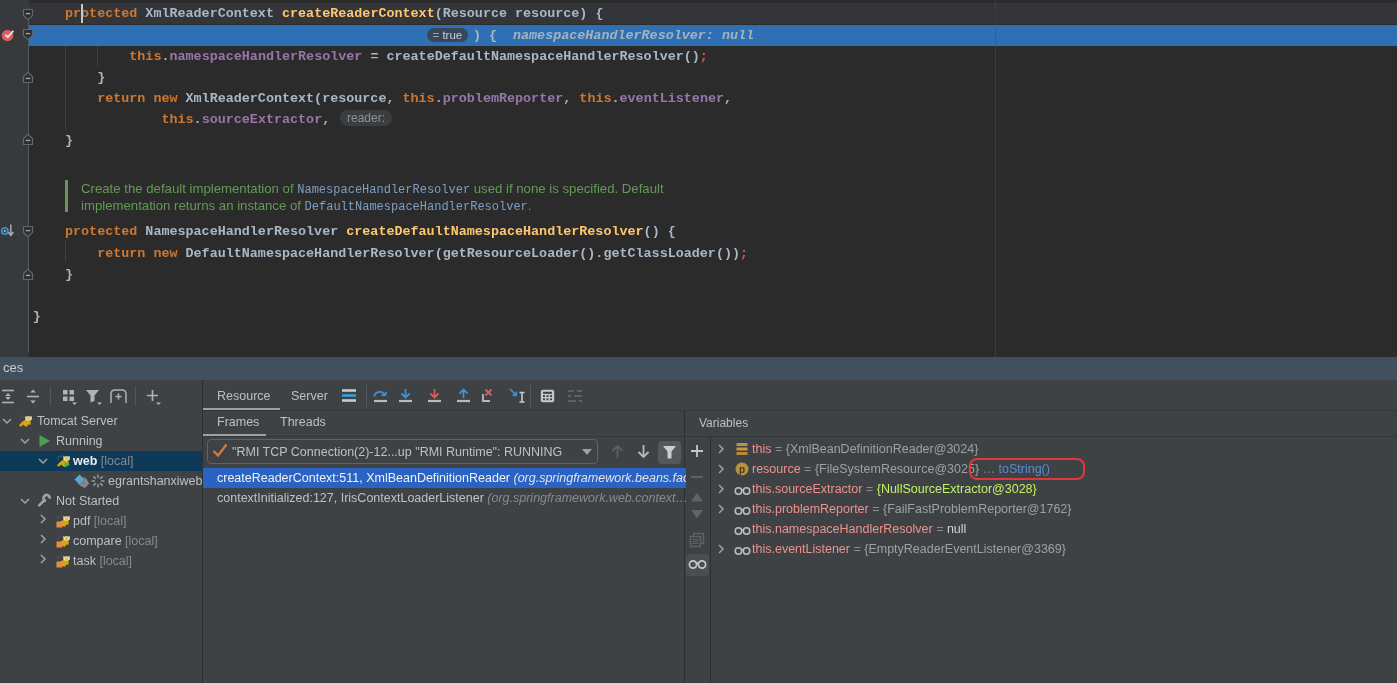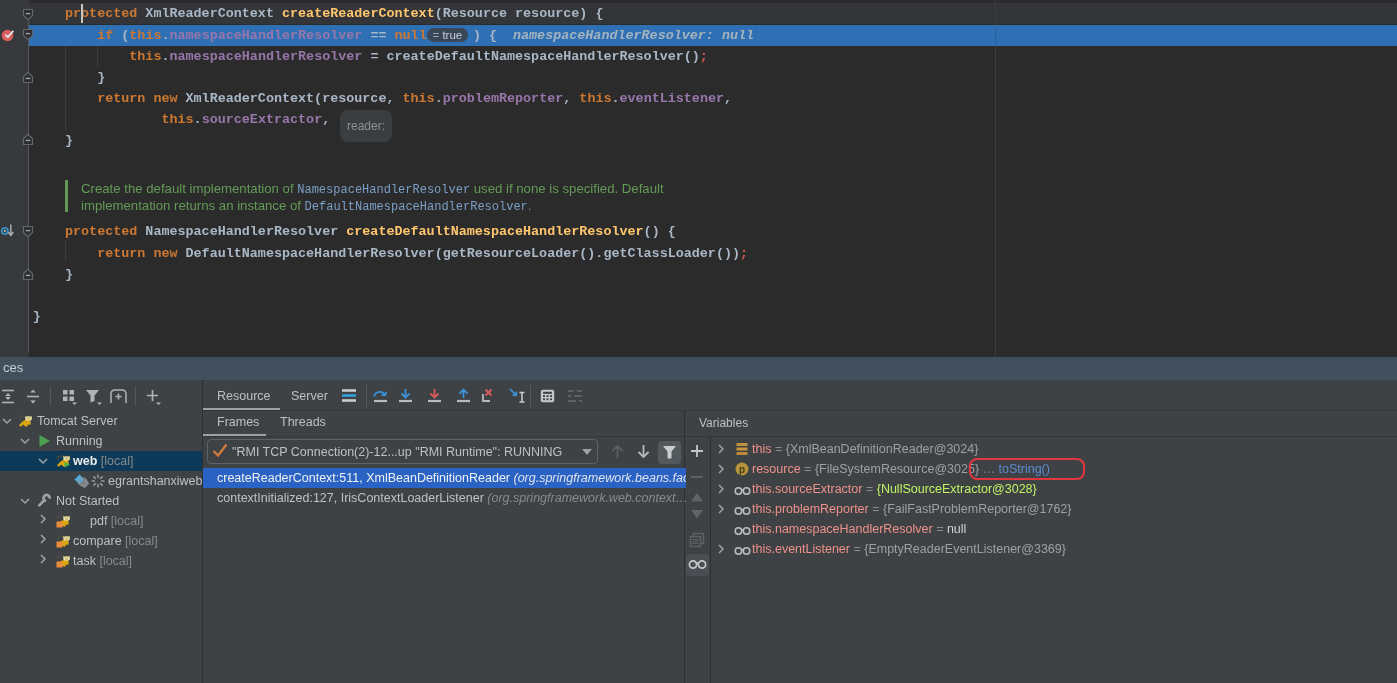--- a/index.html
+++ b/index.html
@@ -23,29 +23,28 @@
   <div class="abs" style="left:995px;top:0;width:1px;height:358px;background:#3c3c3c"></div>
   <div class="abs" style="left:995px;top:24.5px;width:1px;height:21.5px;background:#2a619c"></div>
 
   <div class="abs" style="left:64.5px;top:46px;width:1px;height:84px;background:#3b3e41"></div>
   <div class="abs" style="left:97px;top:46px;width:1px;height:21px;background:#3b3e41"></div>
   <div class="abs" style="left:64.5px;top:240px;width:1px;height:22px;background:#3b3e41"></div>
 
   <div class="abs" style="left:28px;top:8px;width:1px;height:344px;background:#56595c"></div>
 
   <div class="abs mono" style="left:65px;top:3px"><span class="kw">protected</span> XmlReaderContext <span class="mth">createReaderContext</span>(Resource resource) {</div>
-  <div class="abs mono" style="left:65px;top:24.8px">    <span class="kw">if</span> (<span class="kw">this</span>.<span class="fld">namespaceHandlerResolver</span> == <span class="kw">null</span></div>
   <div class="abs" style="left:426.5px;top:28px;height:14px;border-radius:7px;background:#3a4758;color:#c6cdd3;font-size:11.5px;line-height:14px;padding:0 6px"><span style="color:#9aa4ae">= </span>true</div>
   <div class="abs mono" style="left:473px;top:24.8px">) {</div>
   <div class="abs mono hint" style="left:513px;top:24.8px;color:#a4b2be">namespaceHandlerResolver: null</div>
   <div class="abs mono" style="left:65px;top:46px">        <span class="kw">this</span>.<span class="fld">namespaceHandlerResolver</span> = createDefaultNamespaceHandlerResolver()<span class="sc">;</span></div>
   <div class="abs mono" style="left:65px;top:67px">    }</div>
   <div class="abs mono" style="left:65px;top:88px">    <span class="kw">return new</span> XmlReaderContext(resource, <span class="kw">this</span>.<span class="fld">problemReporter</span>, <span class="kw">this</span>.<span class="fld">eventListener</span>,</div>
   <div class="abs mono" style="left:65px;top:109px">            <span class="kw">this</span>.<span class="fld">sourceExtractor</span>,</div>
-  <div class="abs" style="left:340px;top:110px;height:32px;border-radius:8px;background:#3b3e40;color:#8c9196;font-size:12px;line-height:16px;padding:8px 7px">reader:</div>
+  <div class="abs" style="left:340px;top:110px;height:16px;border-radius:8px;background:#3b3e40;color:#8c9196;font-size:12px;line-height:16px;padding:0 7px">reader:</div>
   <div class="abs mono" style="left:65px;top:130px">}</div>
 
   <div class="abs" style="left:65px;top:180px;width:2.5px;height:32px;background:#629755"></div>
   <div class="abs" style="left:81px;top:180px;height:17px;line-height:17px;font-size:13.2px;color:#649a57;white-space:pre">Create the default implementation of <span style="font-family:'Liberation Mono',monospace;font-size:12px;color:#7c9fc7">NamespaceHandlerResolver</span> used if none is specified. Default</div>
   <div class="abs" style="left:81px;top:197px;height:17px;line-height:17px;font-size:13.2px;color:#649a57;white-space:pre">implementation returns an instance of <span style="font-family:'Liberation Mono',monospace;font-size:12px;color:#7c9fc7">DefaultNamespaceHandlerResolver</span>.</div>
   <div class="abs mono" style="left:65px;top:221px"><span class="kw">protected</span> NamespaceHandlerResolver <span class="mth">createDefaultNamespaceHandlerResolver</span>() {</div>
   <div class="abs mono" style="left:65px;top:242.5px">    <span class="kw">return new</span> DefaultNamespaceHandlerResolver(getResourceLoader().getClassLoader())<span class="sc">;</span></div>
   <div class="abs mono" style="left:65px;top:264px">}</div>
   <div class="abs mono" style="left:32.8px;top:306px">}</div>
 
@@ -211,21 +210,21 @@
   <svg class="abs" style="left:37px;top:113px" width="15" height="15" viewBox="0 0 15 15">
       <circle cx="9.6" cy="5" r="3.1" fill="none" stroke="#9ea3a7" stroke-width="2.6" stroke-dasharray="14.5 5" transform="rotate(100 9.6 5)"></circle>
       <path d="M7.2 7.4 L2.2 12.4" stroke="#9ea3a7" stroke-width="2.6" stroke-linecap="round"></path>
     </svg>
   
   <div class="abs ui" style="left:37px;top:31px">Tomcat Server</div>
   <div class="abs ui" style="left:56px;top:51px">Running</div>
   <div class="abs ui" style="left:73px;top:71px;font-weight:bold;color:#e6e9eb">web <span style="font-weight:normal;color:#85898c">[local]</span></div>
   <div class="abs ui" style="left:108px;top:91px;width:94px;overflow:hidden">egrantshanxiweb</div>
   <div class="abs ui" style="left:56px;top:111px">Not Started</div>
-  <div class="abs ui" style="left:90px;top:131px">pdf <span style="color:#85898c">[local]</span></div>
+  <div class="abs ui" style="left:73px;top:131px">pdf <span style="color:#85898c">[local]</span></div>
   <div class="abs ui" style="left:73px;top:151px">compare <span style="color:#85898c">[local]</span></div>
   <div class="abs ui" style="left:73px;top:171px">task <span style="color:#85898c">[local]</span></div>
   
   <div class="abs ui" style="left:217px;top:6px">Resource</div>
   <div class="abs ui" style="left:291px;top:6px">Server</div>
   <div class="abs" style="left:203px;top:27.5px;width:77px;height:2.5px;background:#9ba1a5"></div>
   <svg class="abs" style="left:342px;top:9px" width="14" height="13" viewBox="0 0 14 13">
       <path d="M0 1.5 H14" stroke="#c6cbce" stroke-width="2.6"></path>
       <path d="M0 6.5 H14" stroke="#30a3dd" stroke-width="2.6"></path>
       <path d="M0 11.5 H14" stroke="#c6cbce" stroke-width="2.6"></path>

